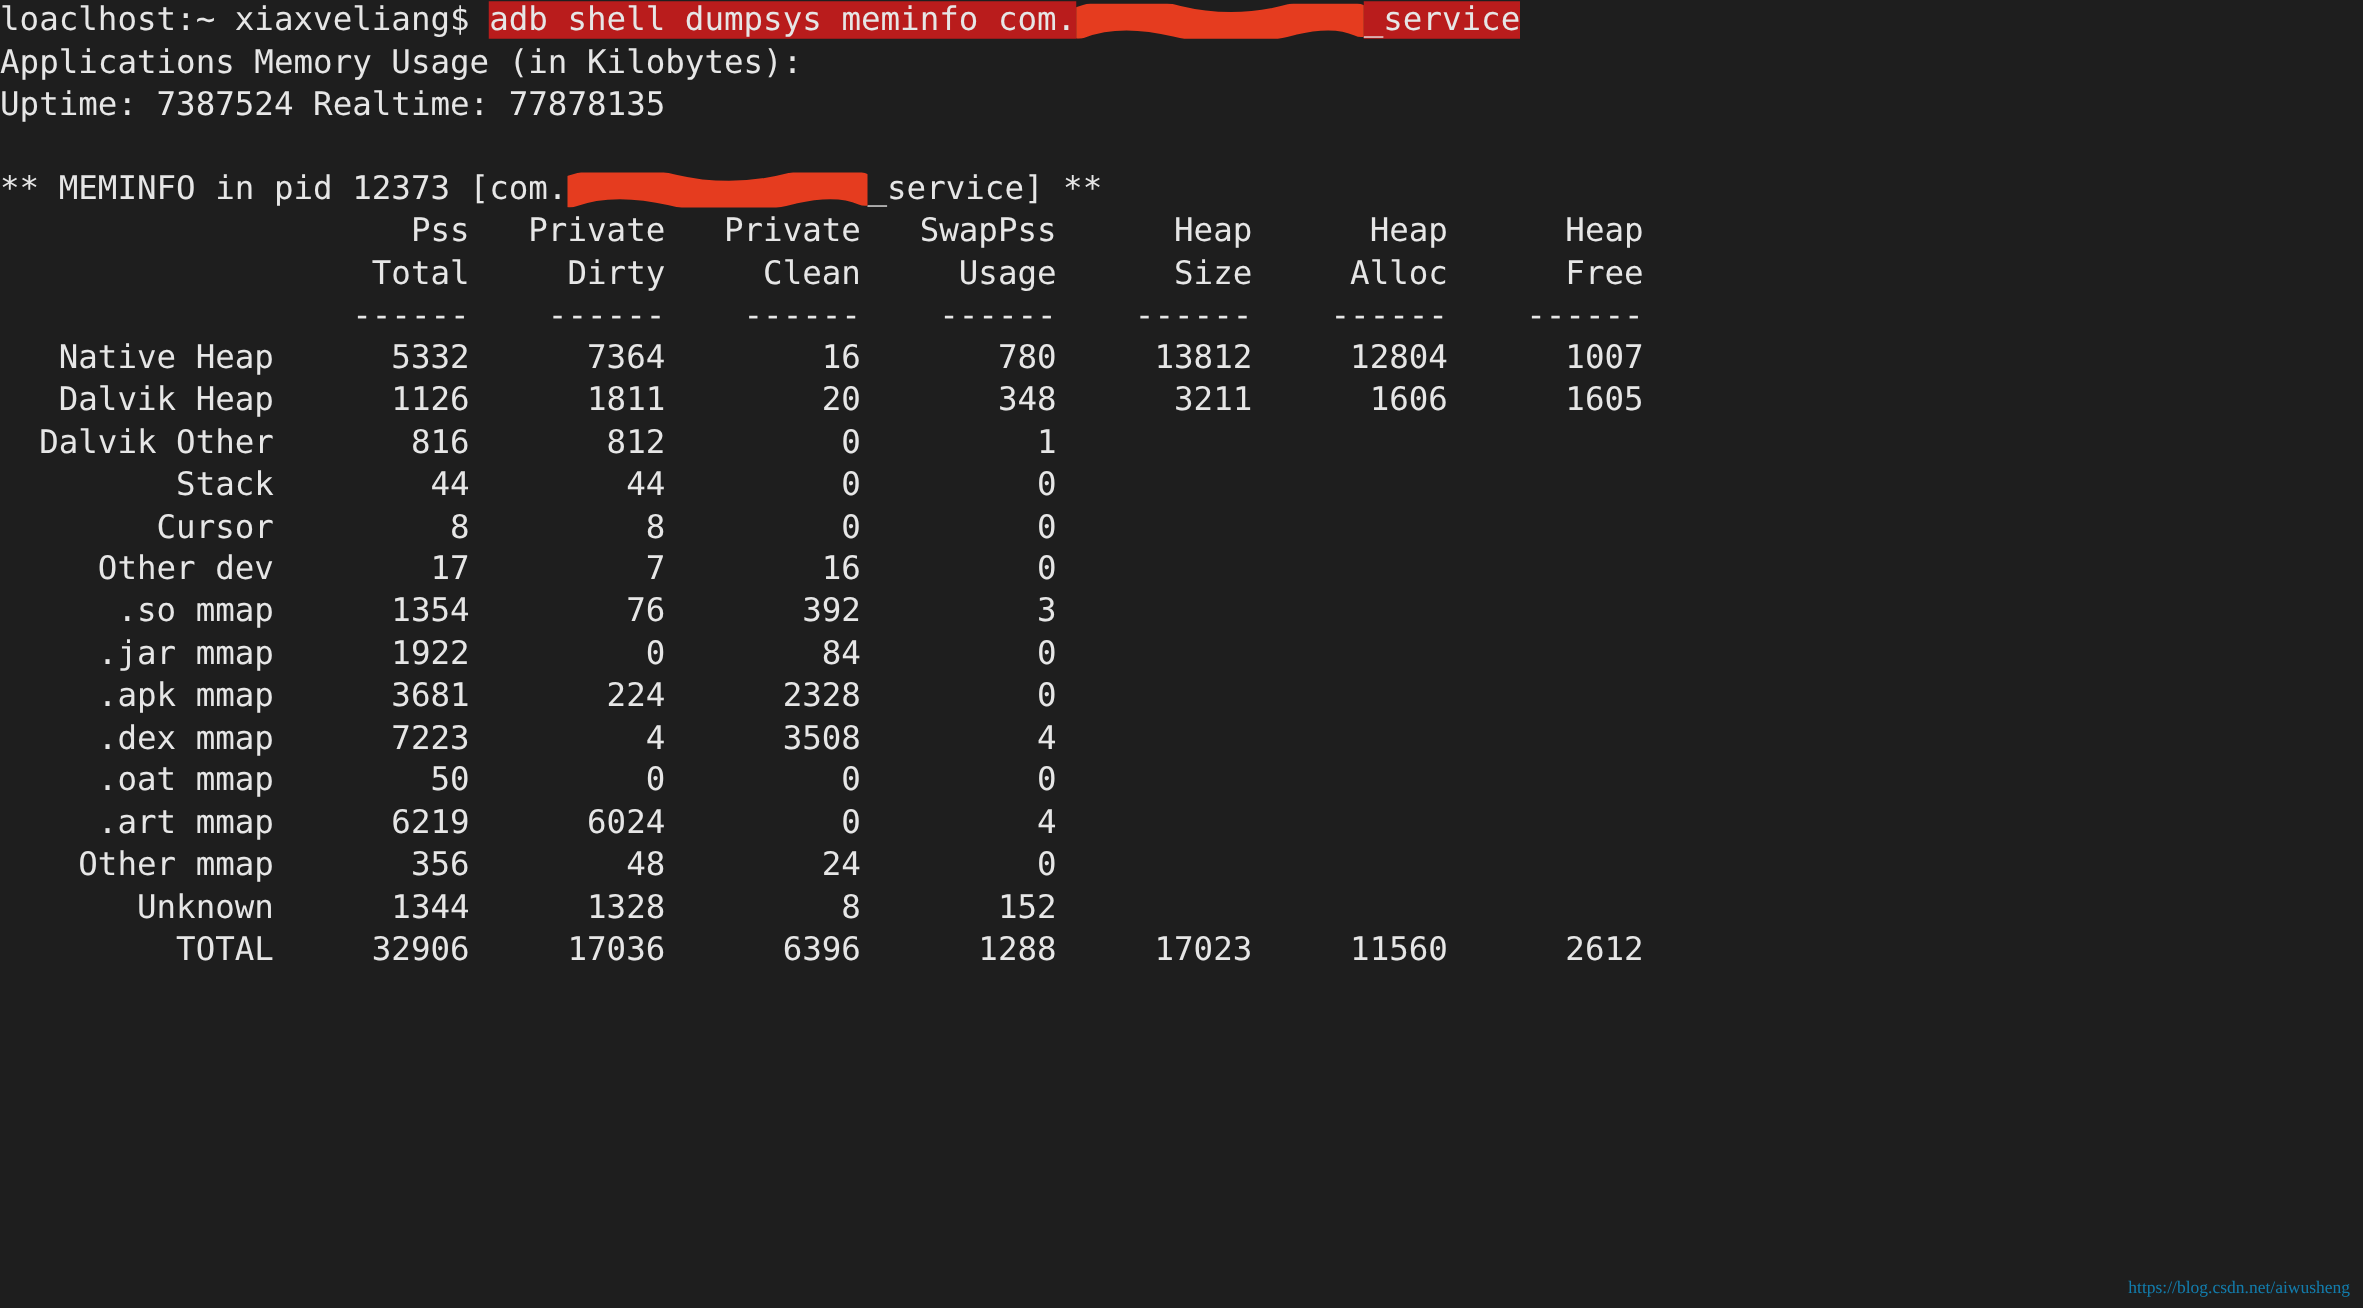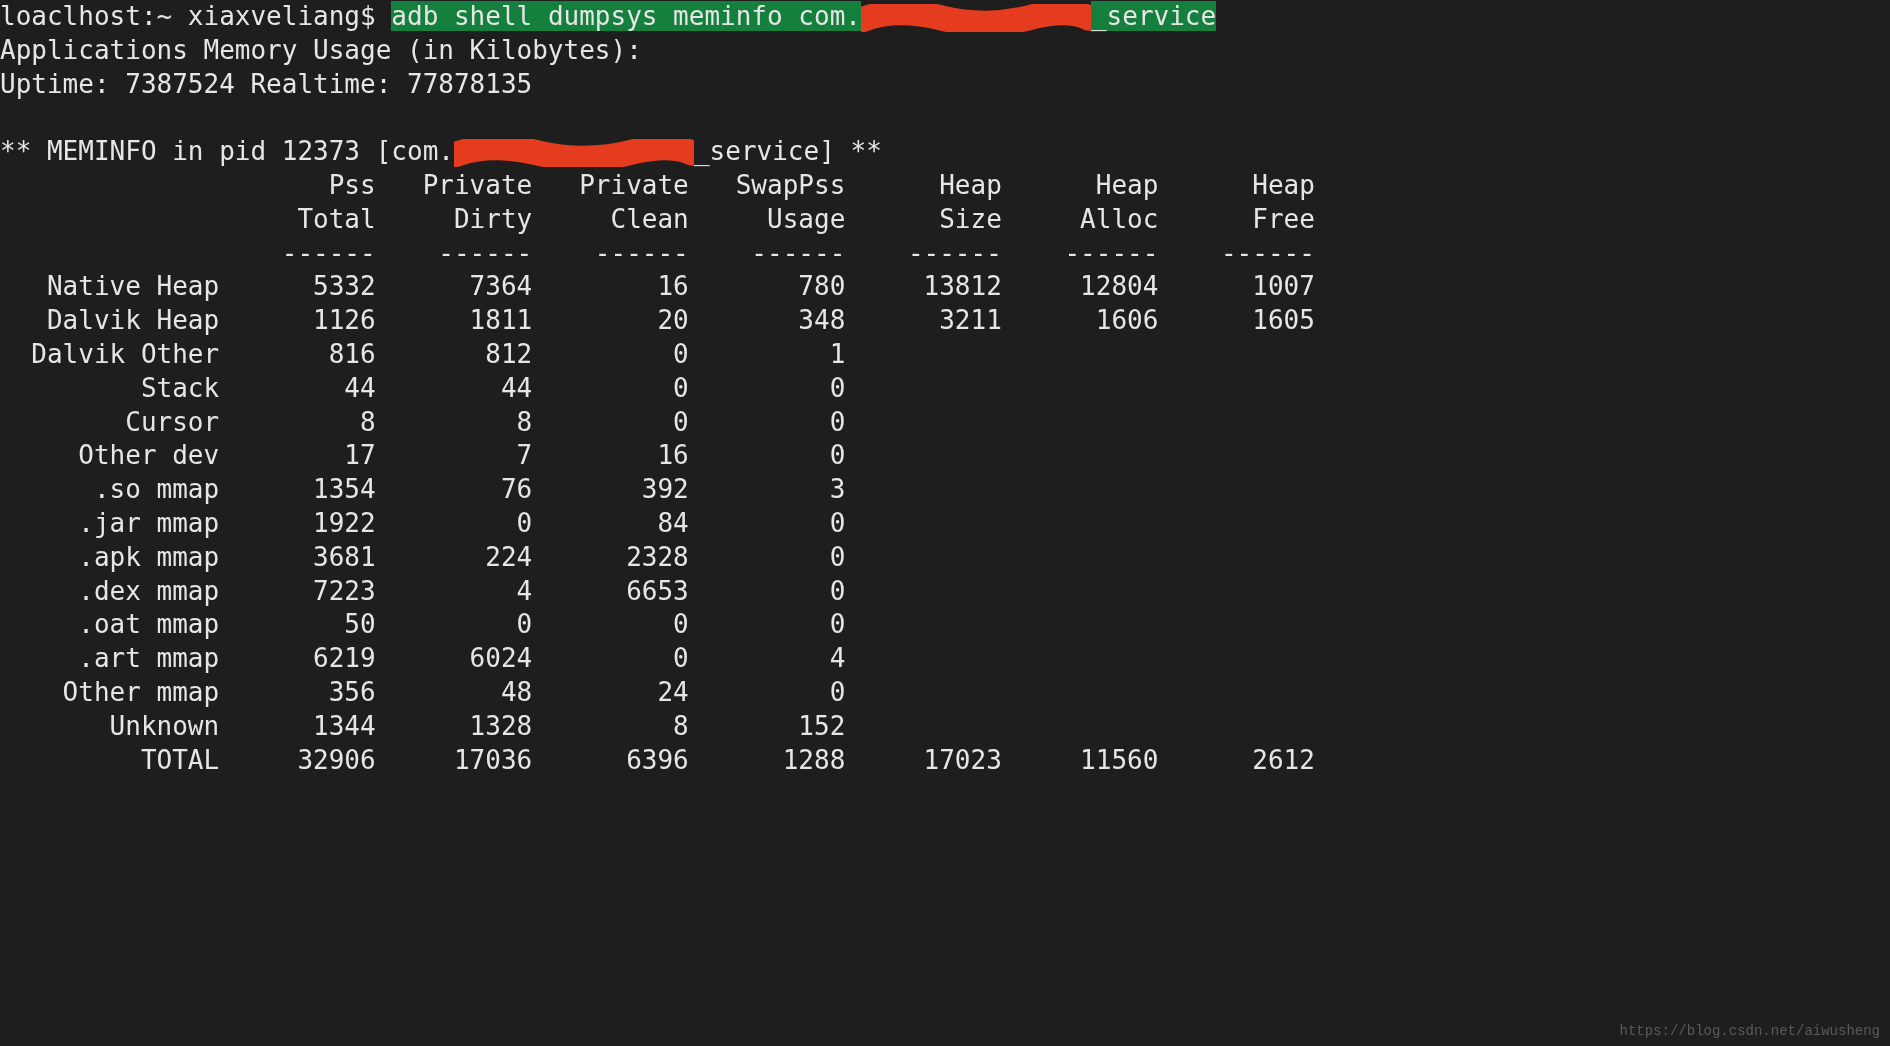--- a/index.html
+++ b/index.html
@@ -13,39 +13,39 @@
     width: 1890px;
     height: 1046px;
     overflow: hidden;
     position: relative;
   }
   pre {
     margin: 0;
     white-space: pre;
   }
   .highlight {
-    background: #15803d;
+    background: #b91c1c;
     color: #e6e6e6;
   }
   .redact {
     display: inline-block;
     position: relative;
     vertical-align: middle;
   }
   .redact svg {
     display: block;
   }
   .watermark {
     position: absolute;
     bottom: 6px;
     right: 10px;
     font-size: 14px;
-    color: #737373;
+    color: #0ea5e9;
     opacity: 0.7;
-    font-family: Liberation Mono, monospace;
+    font-family: Liberation Serif, serif;
   }
 </style>
 </head>
 <body>
 
 <pre id="terminal"><span>loaclhost:~ xiaxveliang$ </span><span class="highlight">adb shell dumpsys meminfo com.</span><span class="redact"><svg width="230" height="28" viewBox="0 0 230 28">
         <path d="M2 15.400000000000002 Q 34.5 2.8000000000000003 80.5 14 Q 126.50000000000001 25.2 172.5 12.6 Q 207 4.2 228 14" stroke="#e53c1f" stroke-width="25.2" stroke-linecap="round" fill="none"></path>
       </svg></span><span class="highlight">_service</span>
 <span>Applications Memory Usage (in Kilobytes):</span>
 <span>Uptime: 7387524 Realtime: 77878135</span>
@@ -58,21 +58,21 @@
 <span>                  ------    ------    ------    ------    ------    ------    ------</span>
 <span>   Native Heap      5332      7364        16       780     13812     12804      1007</span>
 <span>   Dalvik Heap      1126      1811        20       348      3211      1606      1605</span>
 <span>  Dalvik Other       816       812         0         1                              </span>
 <span>         Stack        44        44         0         0                              </span>
 <span>        Cursor         8         8         0         0                              </span>
 <span>     Other dev        17         7        16         0                              </span>
 <span>      .so mmap      1354        76       392         3                              </span>
 <span>     .jar mmap      1922         0        84         0                              </span>
 <span>     .apk mmap      3681       224      2328         0                              </span>
-<span>     .dex mmap      7223         4      6653         0                              </span>
+<span>     .dex mmap      7223         4      3508         4                              </span>
 <span>     .oat mmap        50         0         0         0                              </span>
 <span>     .art mmap      6219      6024         0         4                              </span>
 <span>    Other mmap       356        48        24         0                              </span>
 <span>       Unknown      1344      1328         8       152                              </span>
 <span>         TOTAL     32906     17036      6396      1288     17023     11560      2612</span>
 </pre>
 
 <div class="watermark">https://blog.csdn.net/aiwusheng</div>
 
 </body></html>

